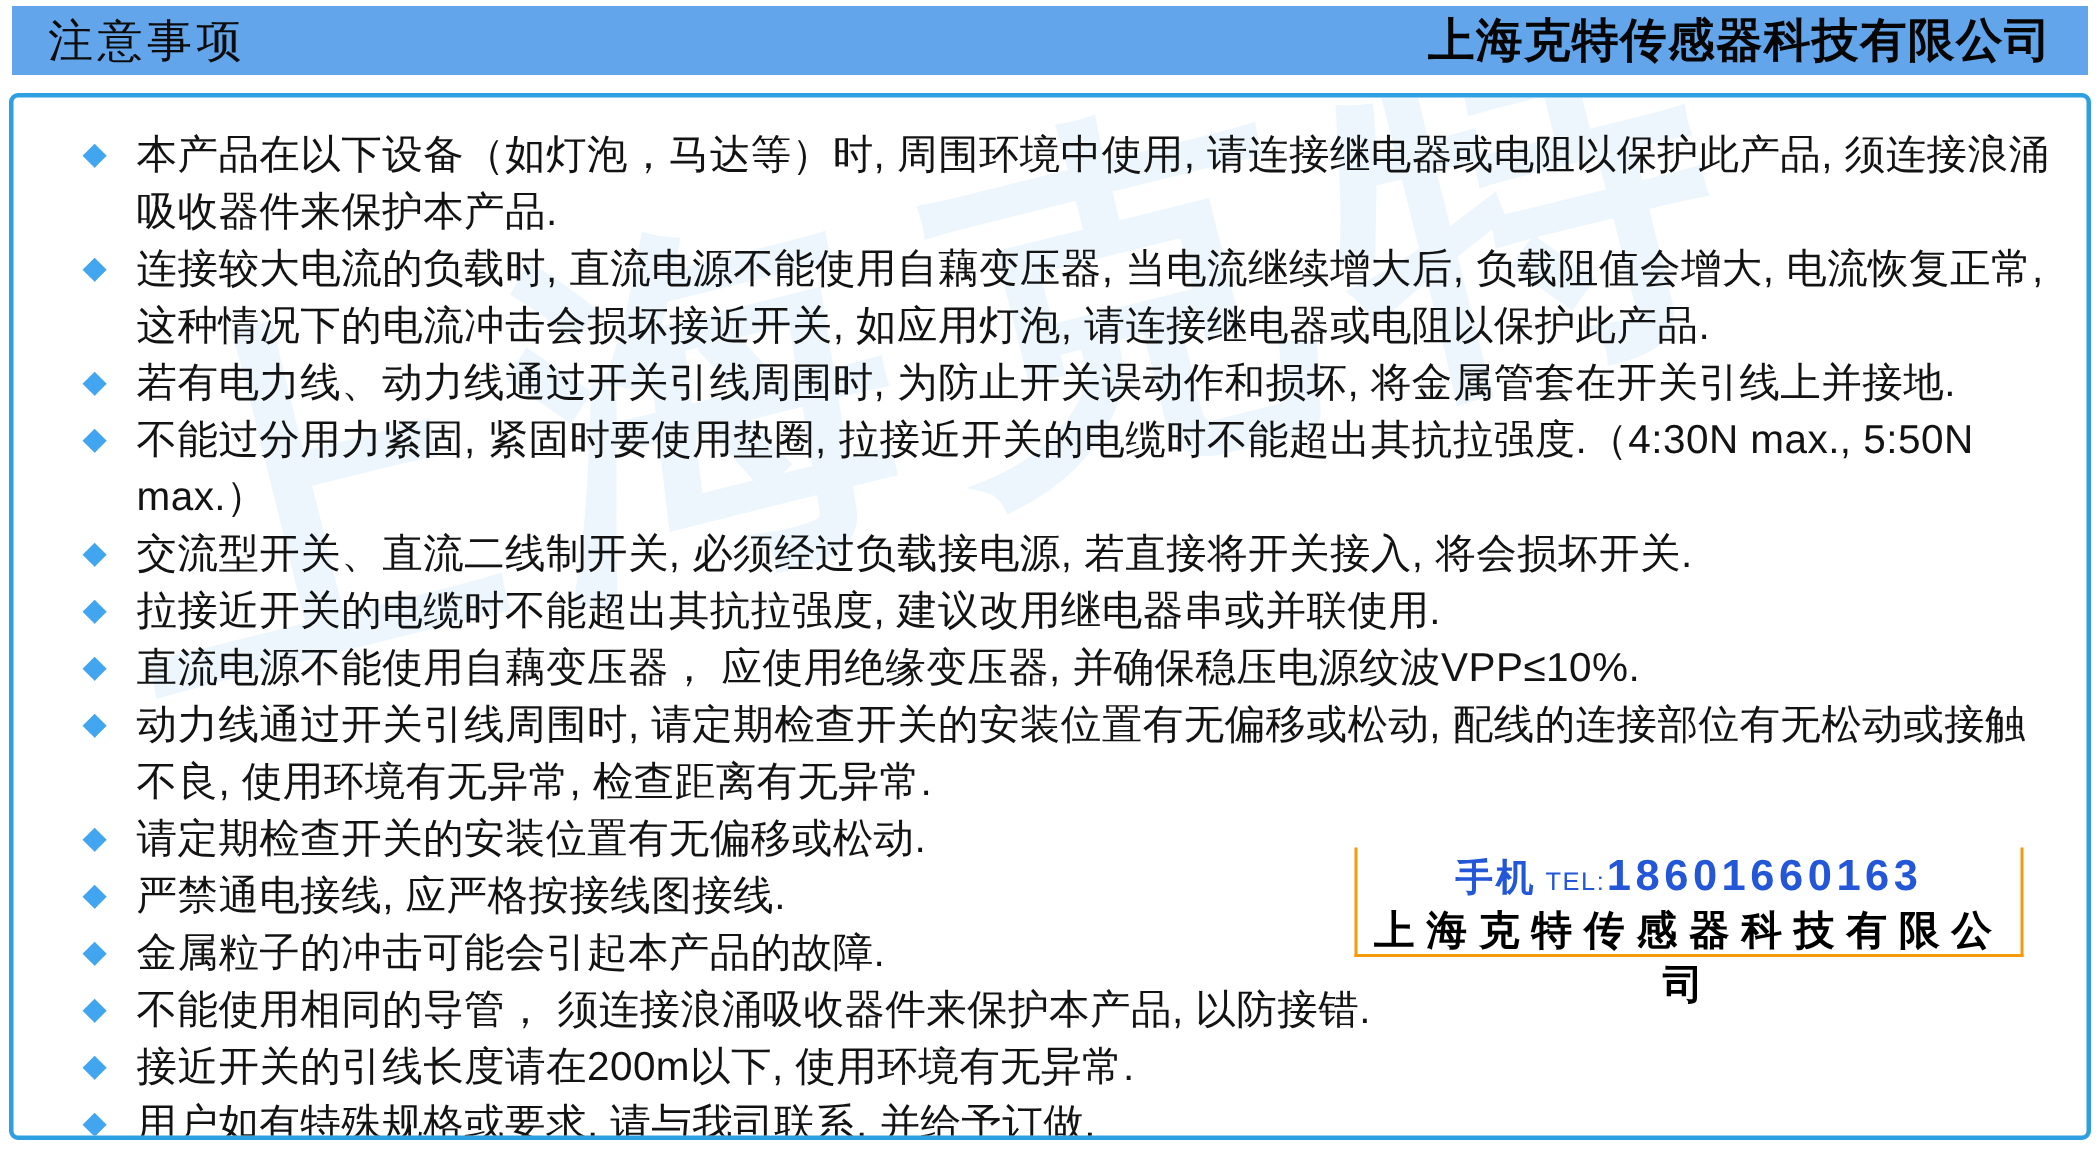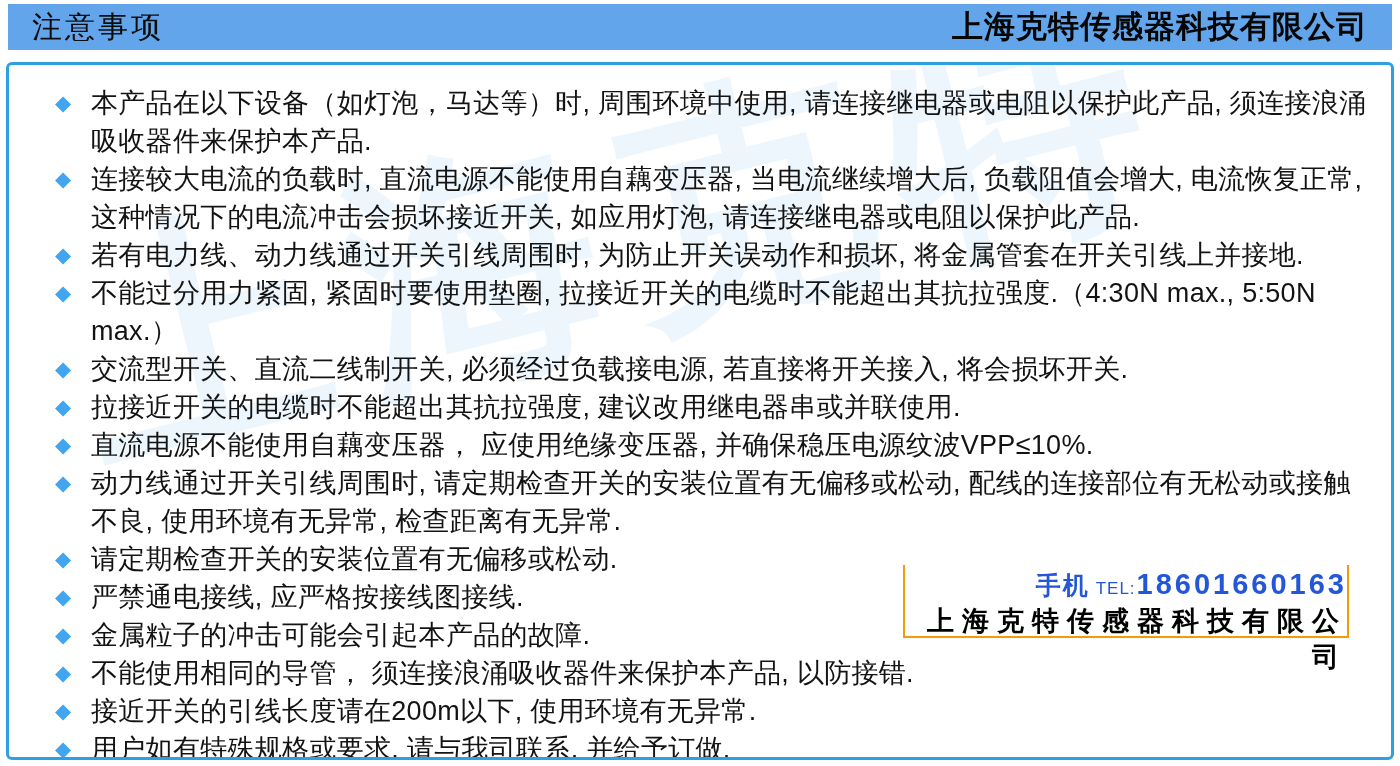--- a/index.html
+++ b/index.html
@@ -65,21 +65,21 @@
   }
   .corp {
     font-size:18px; font-weight:bold; color:#ffffff; margin-left:16px;
     vertical-align:2px; letter-spacing:0.5px;
   }
   .website {
     font-size:21px; font-weight:bold; color:#ffffff; letter-spacing:4px; margin-top:1px;
   }
   .logo-bottom {
     background:#ffffff; height:73px; box-sizing:border-box;
-    border:2px solid #F59B0A; border-top:none; text-align:right; padding-top:3px;
+    border:2px solid #F59B0A; border-top:none; text-align:center; padding-top:3px;
   }
   .phone-label { font-size:25px; font-weight:bold; color:#2457D8; letter-spacing:2px; }
   .tel-label { font-size:17px; color:#2457D8; letter-spacing:1px; margin:0 1px 0 6px; }
   .phone-number { font-size:29px; font-weight:bold; color:#2457D8; letter-spacing:3px; }
   .logo-company { font-size:27px; font-weight:bold; color:#000000; letter-spacing:8px; margin-top:1px; }
 </style>
 </head>
 <body>
 
 <div class="page">

